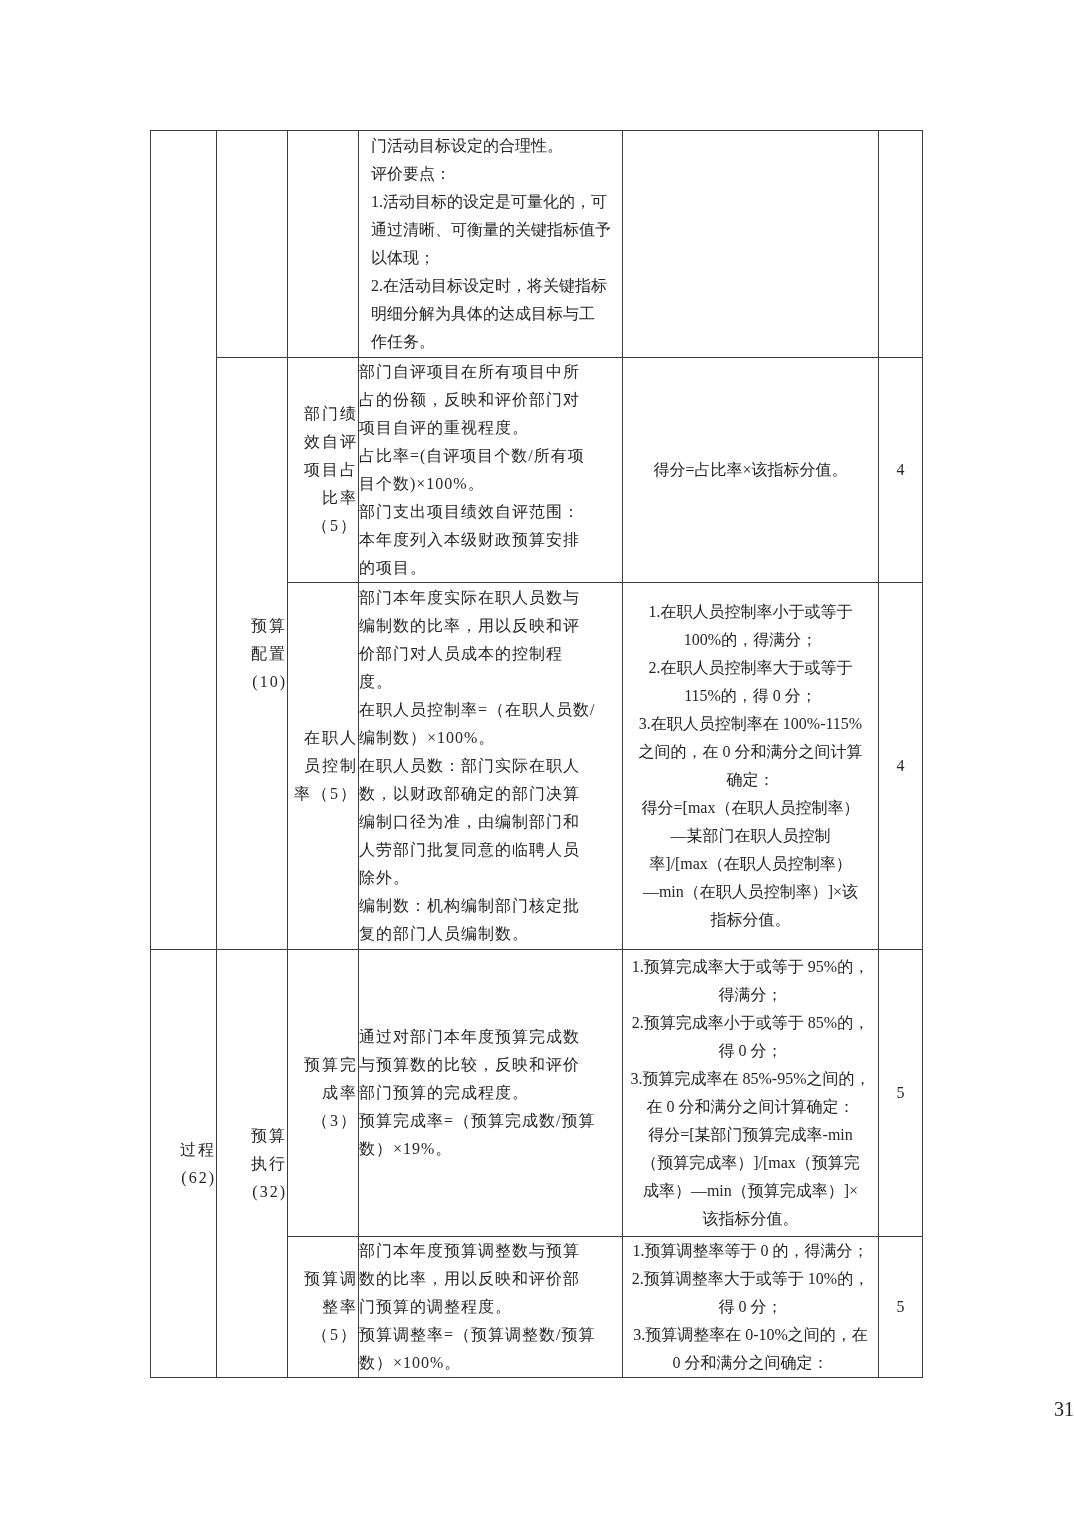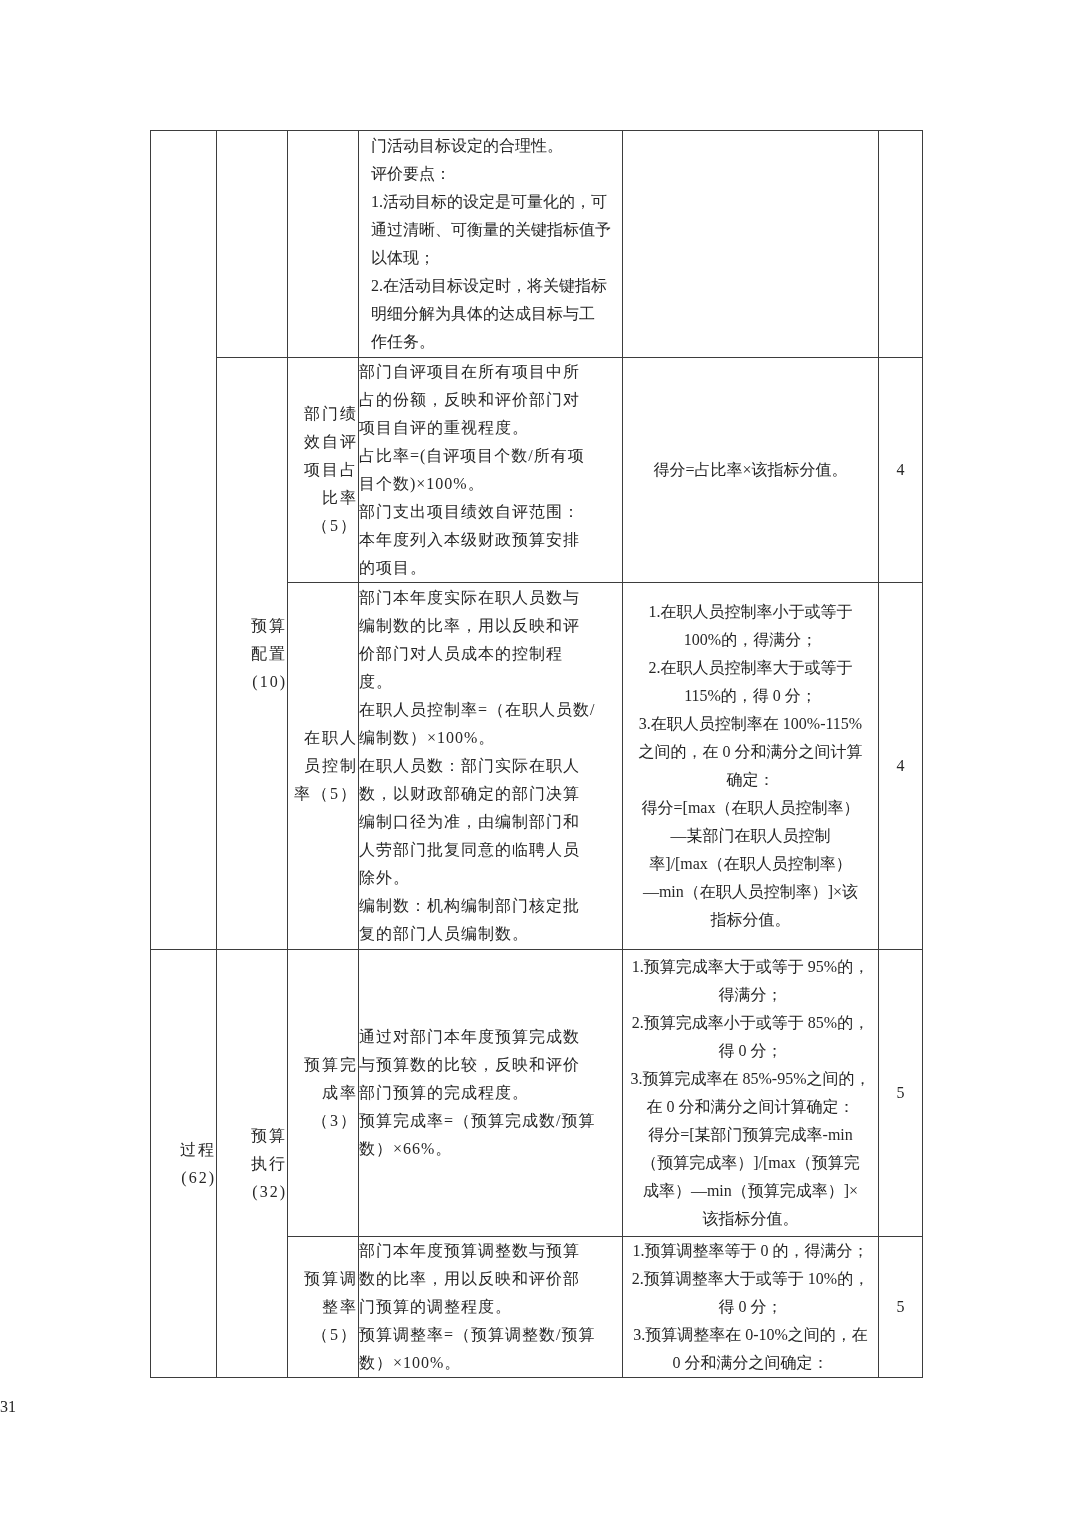--- a/index.html
+++ b/index.html
@@ -66,22 +66,22 @@
   td.cell-score {
     text-align: center;
     font-size: 21px;
     letter-spacing: 0;
   }
   .page-number {
     position: absolute;
     top: 1398px;
     left: 0;
     width: 100%;
-    text-align: left;
-    font-size: 16px;
+    text-align: right;
+    font-size: 20px;
     color: #1f1f1f;
   }
   
   tr.r1 { height: 227px; }
   tr.r2 { height: 225px; }
   tr.r3 { height: 367px; }
   tr.r4 { height: 287px; }
   tr.r5 { height: 138px; }
 </style>
 </head>
@@ -175,21 +175,21 @@
       <td class="cell-label" rowspan="2">预算
 执行
 (32)</td>
       <td class="cell-label">预算完
 成率
 （3）</td>
       <td class="cell-desc">通过对部门本年度预算完成数
 与预算数的比较，反映和评价
 部门预算的完成程度。
 预算完成率=（预算完成数/预算
-数）×66%。</td>
+数）×19%。</td>
       <td class="cell-scoring">1.预算完成率大于或等于 95%的，
 得满分；
 2.预算完成率小于或等于 85%的，
 得 0 分；
 3.预算完成率在 85%-95%之间的，
 在 0 分和满分之间计算确定：
 得分=[某部门预算完成率-min
 （预算完成率）]/[max（预算完
 成率）—min（预算完成率）]×
 该指标分值。</td>

